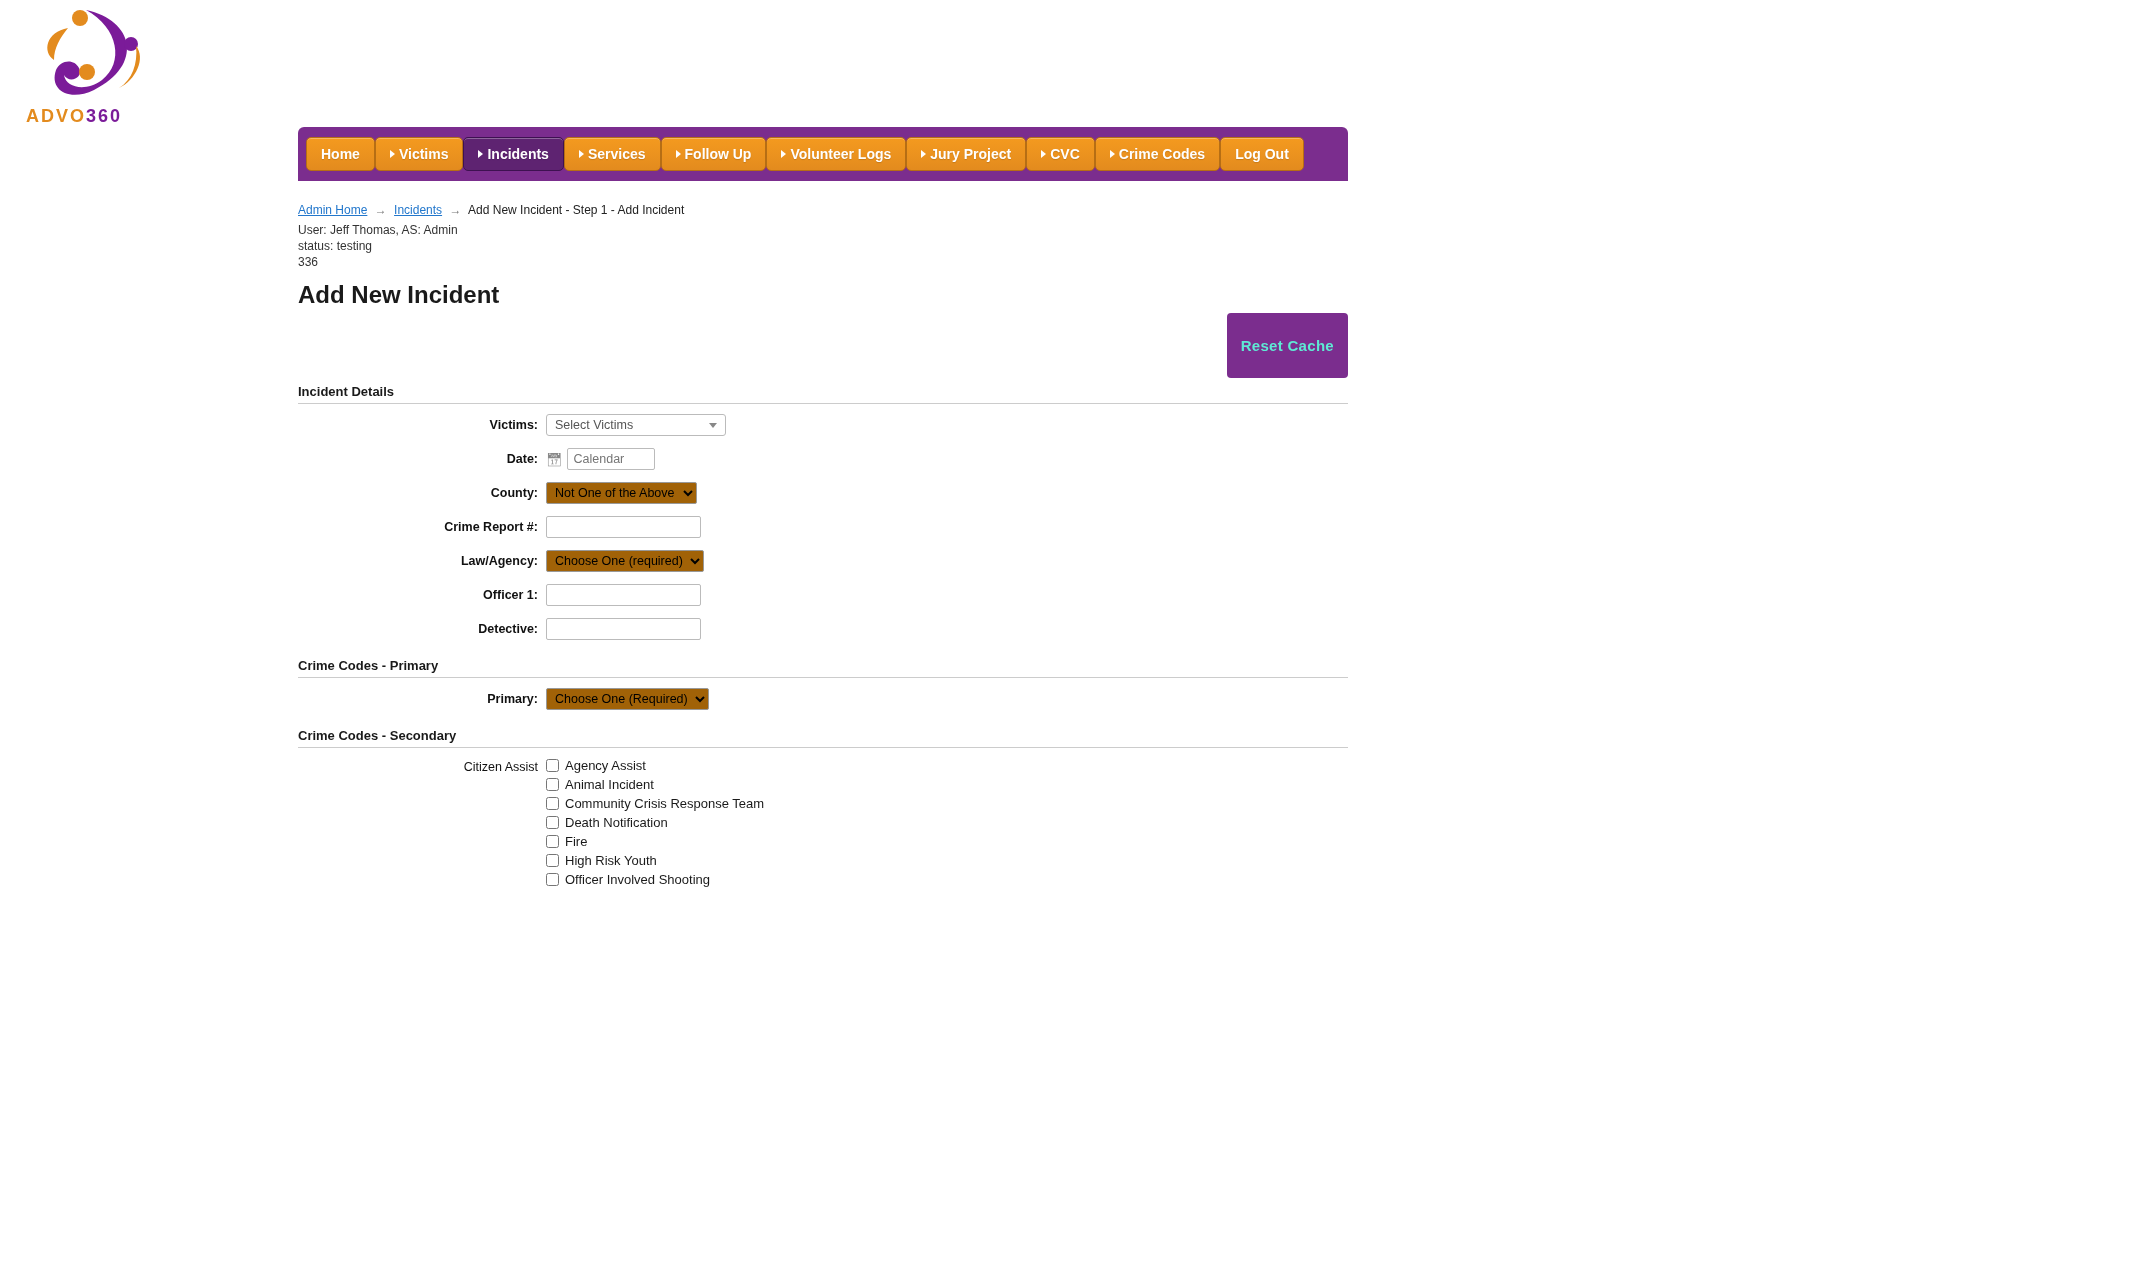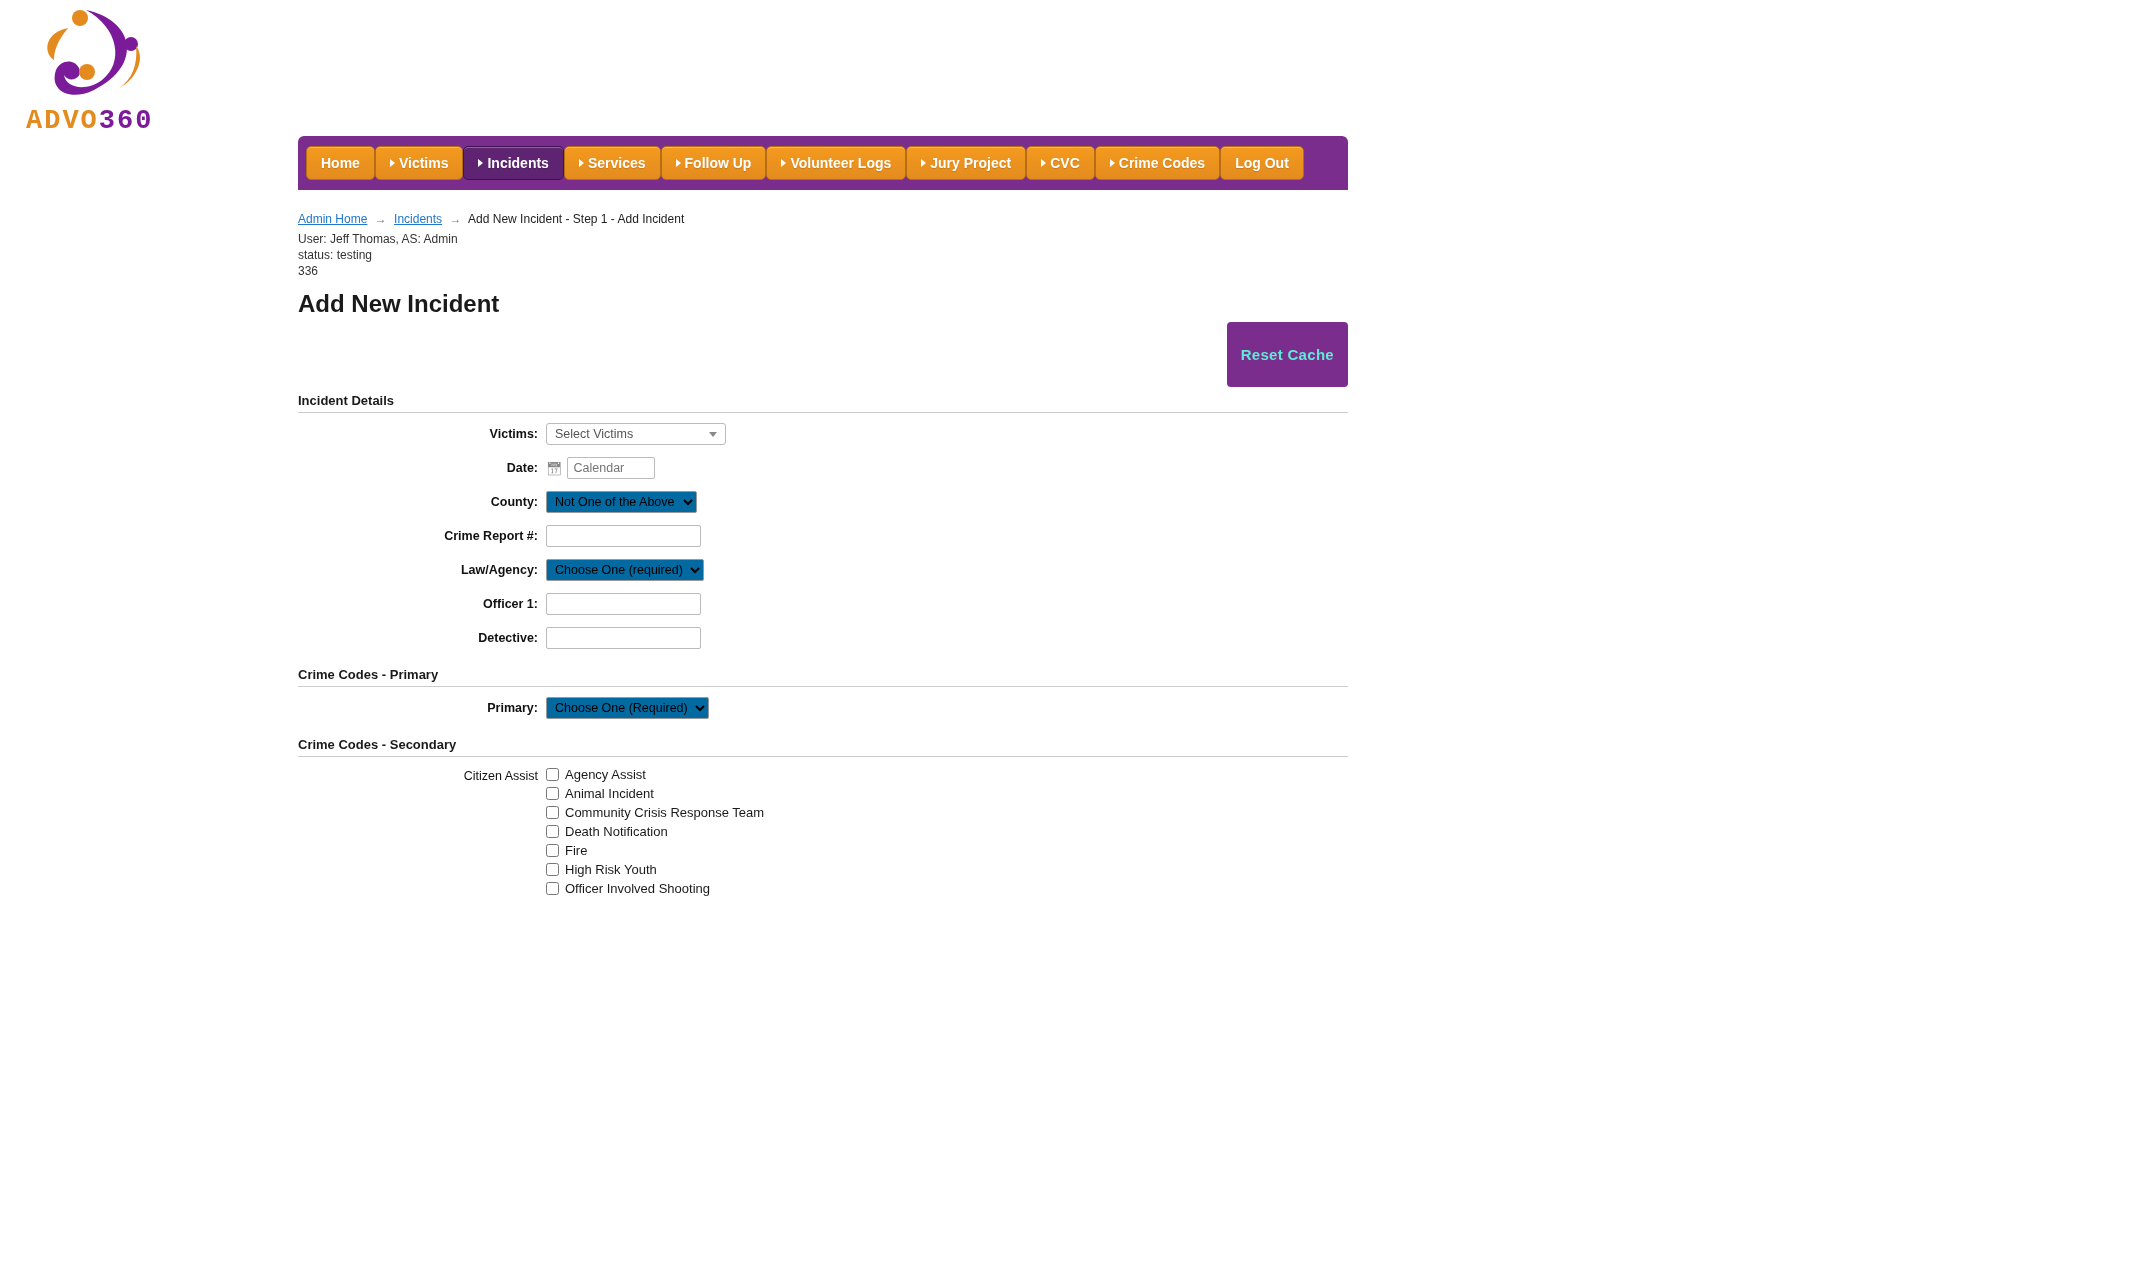--- a/index.html
+++ b/index.html
@@ -2,21 +2,21 @@
 <html><head>
   <meta charset="utf-8">
   <style>
     * { box-sizing: border-box; margin: 0; padding: 0; }
     body { font-family: "Segoe UI", Arial, sans-serif; font-size: 13px; color: #1a1a1a; background: #fff; }
 
     
     .logo-wrap { padding: 10px 24px 0; }
     .logo { display: inline-block; }
     .logo svg { display: block; }
-    .brand-text { font-family: Liberation Mono, monospace; font-weight: 800; letter-spacing: 2px; font-size: 27px; display: flex; align-items: center; padding-left: 2px; }
+    .brand-text { font-family: Liberation Sans, sans-serif; font-weight: 800; letter-spacing: 2px; font-size: 18px; display: flex; align-items: center; padding-left: 2px; }
     .brand-advo { color: #E38B1E; }
     .brand-360  { color: #7B1B99; }
 
     
     .shell { width: 1050px; margin-left: 298px; }
     .nav-bar { background: #7B2D8E; border-radius: 6px 6px 0 0; padding: 10px 8px; display: flex; align-items: center; }
     .nav-btn { background: linear-gradient(#F49A1F, #E38B1E); color: #fff; font-weight: 600; font-size: 14px; border: 1px solid #B66E14; border-radius: 5px; padding: 8px 14px; cursor: pointer; text-shadow: 0 1px 1px rgba(0,0,0,.15); box-shadow: inset 0 1px 0 rgba(255,255,255,.3); display: flex; align-items: center; gap: 4px; }
     .nav-btn .caret { width: 0; height: 0; border-top: 4px solid transparent; border-bottom: 4px solid transparent; border-left: 5px solid #fff; display: inline-block; }
     .nav-btn.active { background: #5E2371; border-color: #3E1151; }
 
@@ -36,21 +36,21 @@
     .form-row { display: flex; align-items: center; margin-bottom: 12px; }
     .form-label { width: 248px; text-align: right; font-weight: 700; font-size: 12.5px; color: #111; padding-right: 8px; }
     .form-label.normal { font-weight: 400; }
     .form-ctrl { }
     .ms-select { width: 180px; border: 1px solid #bbb; border-radius: 3px; background: #fff; padding: 3px 8px; font-size: 12.5px; color: #555; cursor: pointer; display: flex; justify-content: space-between; align-items: center; }
     .ms-select .dd { width: 0; height: 0; border-left: 4px solid transparent; border-right: 4px solid transparent; border-top: 5px solid #888; }
     input[type="text"].txt { border: 1px solid #bbb; border-radius: 2px; padding: 3px 6px; font-size: 12.5px; width: 122px; background: #fff; }
     input[type="text"].txt.wide { width: 155px; }
     .cal-wrap { display: flex; align-items: center; gap: 4px; }
     .cal-icon { color: #888; font-size: 13px; }
-    select.sel { border: 1px solid #999; border-radius: 2px; padding: 2px 4px; font-size: 12.5px; background: #0369a1; }
+    select.sel { border: 1px solid #999; border-radius: 2px; padding: 2px 4px; font-size: 12.5px; background: #a16207; }
 
     
     .chk-list { display: flex; flex-direction: column; gap: 4px; }
     .chk-item { display: flex; align-items: center; gap: 6px; font-size: 13px; }
     .chk-item input { width: 13px; height: 13px; }
   </style>
 </head>
 <body>
 
 <div class="logo-wrap">

